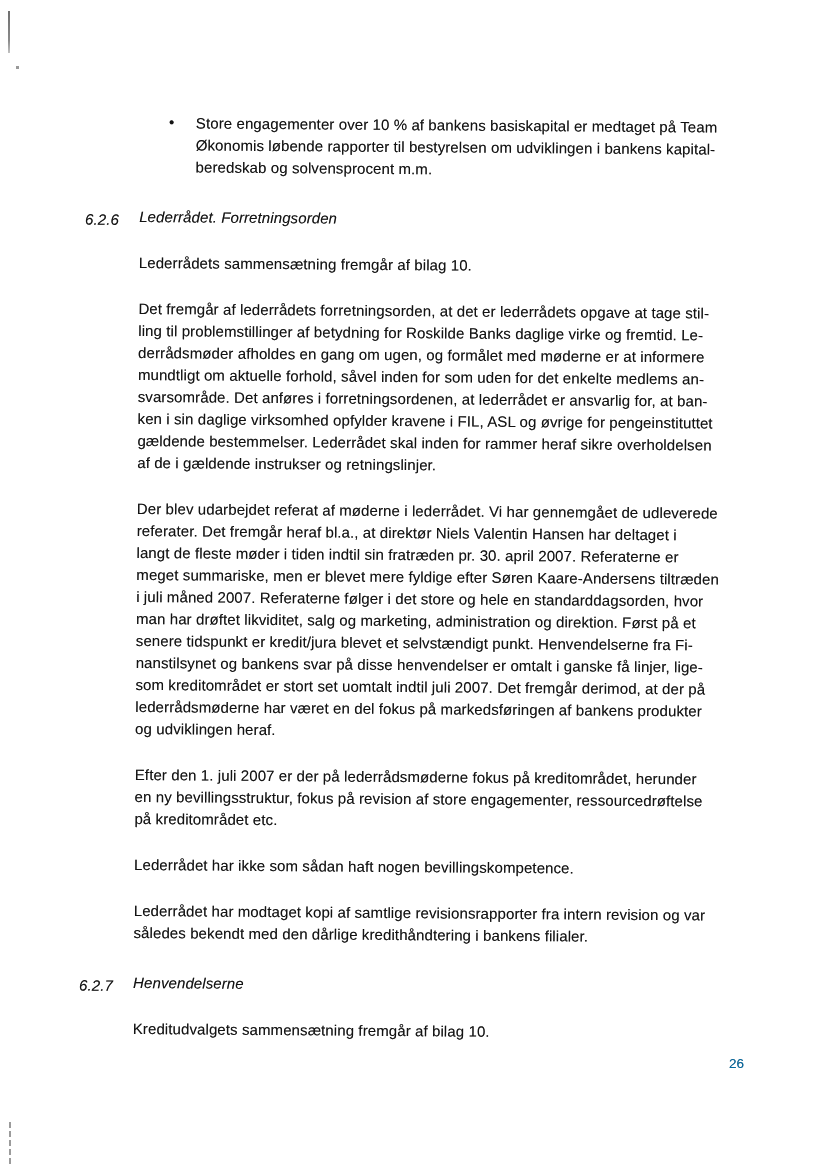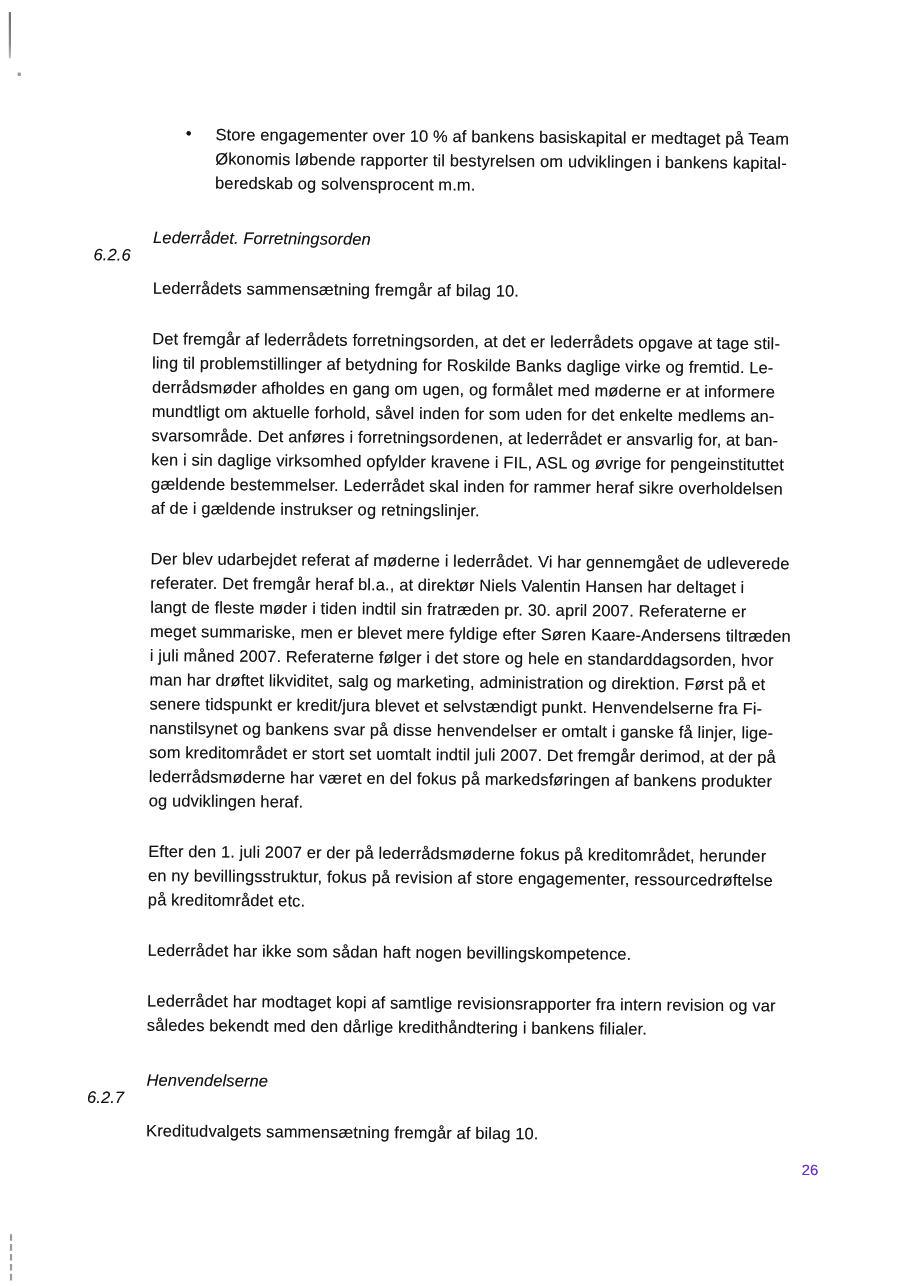--- a/index.html
+++ b/index.html
@@ -68,33 +68,33 @@
     top: -1px;
   }
   .section-heading {
     position: relative;
     font-style: italic;
     margin: 28px 0 24px 0;
   }
   .section-number {
     position: absolute;
     left: -54px;
-    top: 16px;
+    top: 3px;
   }
   .para {
     margin: 24px 0 0 0;
   }
   .page-number {
     position: absolute;
     left: 722px;
     top: 1056px;
     width: 22px;
     font-family: "Liberation Sans", "DejaVu Sans", sans-serif;
     font-size: 13.5px;
-    color: #6d28d9;
+    color: #0369a1;
     text-align: right;
     text-shadow: 0 0 0.4px rgba(0,0,0,0.45);
   }
 </style>
 </head>
 <body>
 
 <div class="page">
 
   <div class="artifact-line-top"></div>

